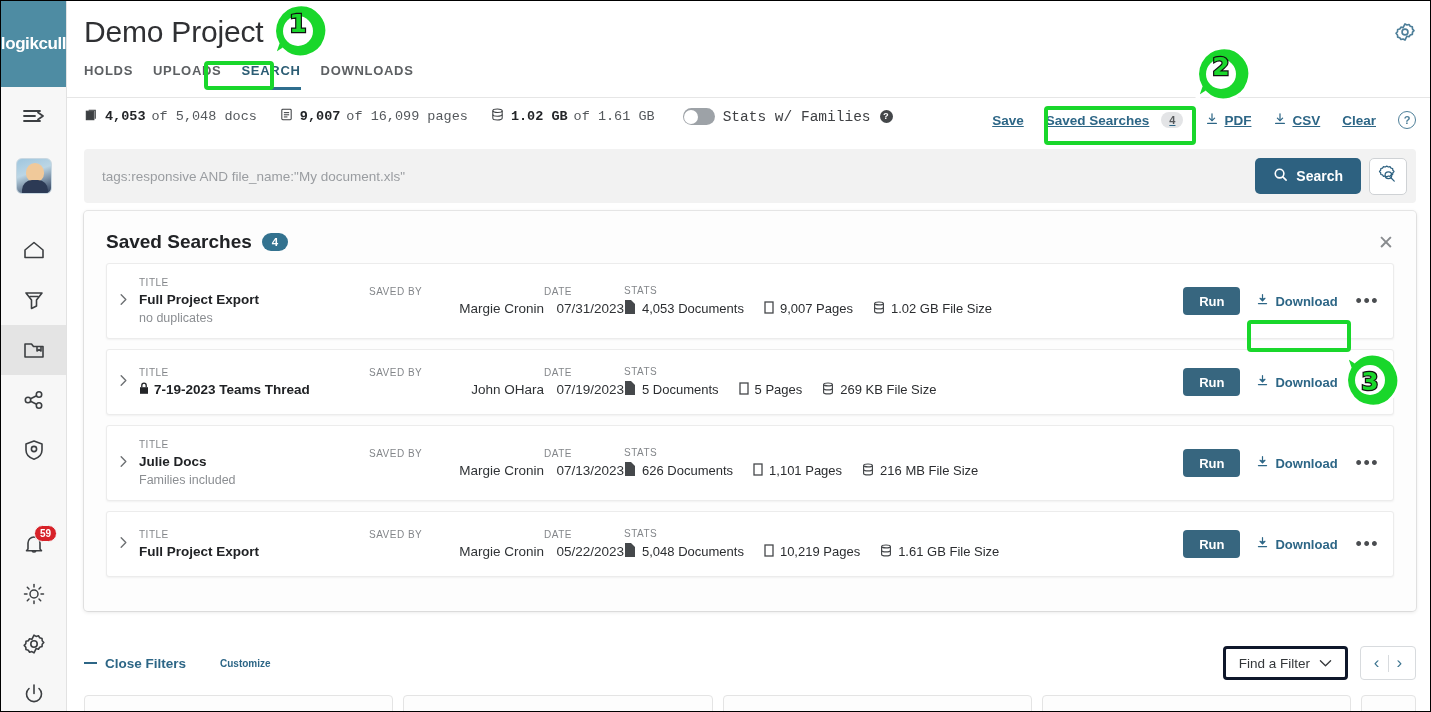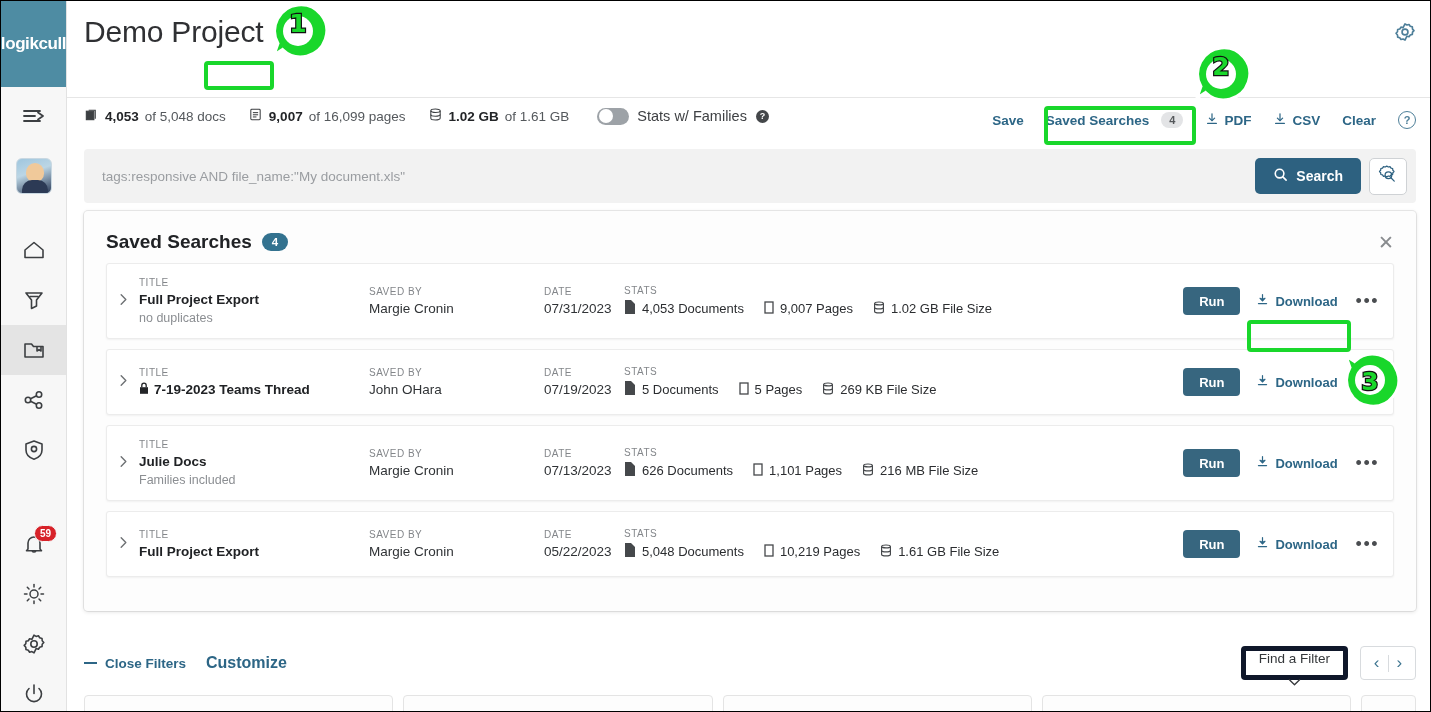--- a/index.html
+++ b/index.html
@@ -81,21 +81,21 @@
 
   .hr-top {
     position:absolute; left: 0; right: 0; top: 96px; height:1px; background:#e6e6e6;
   }
 
   
   .stats-strip {
     position:absolute; left: 17px; top: 106px; display:flex; align-items:center; gap: 22px;
     font-size: 13.5px; color:#4b4d50;
   }
-  .stat { display:flex; align-items:center; gap:6px; white-space:nowrap; }
+  .stat { display:flex; align-items:center; gap:6px; white-space:nowrap;font-family:Liberation Mono, monospace; }
   .stat b { color:#232528; font-weight:700; }
   .stat .lt { color:#54585c; }
   .toggle {
     width: 32px; height: 17px; border-radius: 9px; background:#9da2a7;
     position:relative; margin-left: 6px;
   }
   .toggle::after {
     content:""; position:absolute; left:1.5px; top:1.5px; width:14px; height:14px;
     border-radius:50%; background:#fff;
   }
@@ -104,21 +104,21 @@
     width:13px;height:13px;border-radius:50%;background:#44474a;color:#fff;
     font-size:9px;display:inline-flex;align-items:center;justify-content:center;
     font-weight:700; margin-left:3px;
   }
 
   
   .actions {
     position:absolute; right: 14px; top: 110px; display:flex; align-items:center; gap: 22px;
     font-size: 13.5px; font-weight: 700; color:#2d6686;
   }
-  .act { display:flex; align-items:center; gap:5px; cursor:pointer; white-space:nowrap; }
+  .act { display:flex; align-items:center; gap:5px; cursor:pointer; white-space:nowrap;text-decoration:underline; }
   .pill-count {
     background:#e3e4e6; color:#55585b; font-size:11px; font-weight:700;
     border-radius:10px; padding:2px 8px; margin-left:7px;
   }
   .help-circ {
     width:18px;height:18px;border-radius:50%;border:1.5px solid #4e7f99;color:#4e7f99;
     font-size:11px;display:flex;align-items:center;justify-content:center;font-weight:700;
   }
 
   
@@ -178,21 +178,21 @@
   .col { display:flex; flex-direction:column; justify-content:center; }
   .col-label {
     font-size: 10px; letter-spacing:0.5px; color:#83868a; font-weight:400;
     margin-bottom: 4px;
   }
   .col-title { width: 230px; }
   .col-saved { width: 175px; }
   .col-date  { width: 80px; }
   .col-stats { flex:1; }
   .val-strong { font-size:13.5px; font-weight:700; color:#202225; display:flex; align-items:center; gap:5px;}
-  .val { font-size:13.5px; font-weight:400; color:#303336; }
+  .val { font-size:13.5px; font-weight:400; color:#303336;text-align:right; }
   .val-sub { font-size:12.5px; color:#8b8e92; margin-top:4px; }
   .stats-inline { display:flex; align-items:center; gap:6px; font-size:13px; color:#2b2d30;}
   .stats-inline .sep { width:8px; }
   .btn-run {
     background:#37667f; color:#fff; font-size:13px; font-weight:700;
     border-radius:4px; height:28px; padding:0 16px; display:flex;
     align-items:center; cursor:pointer; margin-left:10px;
   }
   .btn-dl {
     color:#2d6686; font-size:13px; font-weight:700; display:flex;
@@ -203,25 +203,25 @@
   
   .filters-bar {
     position:absolute; left: 17px; right: 14px; top: 625px; height: 74px;
     display:flex; align-items:center;
   }
   .close-filters {
     display:flex; align-items:center; gap:8px; color:#2d6686;
     font-size:13.5px; font-weight:700; cursor:pointer;
   }
   .dash { width:13px;height:2px;background:#2d6686; display:inline-block;}
-  .customize { color:#2d6686; font-size:16px; font-weight:700; margin-left:20px; cursor:pointer; }
+  .customize { color:#2d6686; font-size:10px; font-weight:700; margin-left:34px; cursor:pointer; }
   .find-filter {
-    margin-left:auto; border:5px solid #0f172a; border-radius:4px; background:#fff;
+    margin-left:auto; border:3px solid #0f172a; border-radius:4px; background:#fff;
     height:34px; padding:0 13px; display:flex; align-items:center; gap:9px;
-    font-size:13.5px; color:#34373a; cursor:pointer;flex-direction:column;
+    font-size:13.5px; color:#34373a; cursor:pointer;
   }
   .pager {
     margin-left:12px; border:1px solid #d8dbde; border-radius:4px; background:#fff;
     height:34px; width:56px; display:flex; align-items:center; justify-content:center;
     gap:8px; color:#3f7691;
   }
   .pager .div { width:1px; height:17px; background:#d8dbde; }
 
   .filter-cards {
     position:absolute; left: 17px; right: 14px; top: 694px; height: 20px;
@@ -374,20 +374,26 @@
 
     <div class="gear-top">
       <span>
         <svg width="22" height="22" viewBox="0 0 24 24" fill="none" stroke="#4e7f99" stroke-width="1.8" stroke-linejoin="round">
           <path d="M12 3.2 l2.1 1.2 2.3-.6 1.3 2 2.3.6 .2 2.4 1.6 1.7-1.6 1.7-.2 2.4-2.3.6-1.3 2-2.3-.6L12 20.8l-2.1-1.2-2.3.6-1.3-2-2.3-.6-.2-2.4L2.2 13.4l1.6-1.7.2-2.4 2.3-.6 1.3-2 2.3.6z"></path>
           <circle cx="12" cy="12" r="3.2"></circle>
         </svg>
       </span>
     </div>
 
+    <div class="tabs">
+      <div class="tab">HOLDS</div>
+      <div class="tab">UPLOADS</div>
+      <div class="tab active">SEARCH</div>
+      <div class="tab">DOWNLOADS</div>
+    </div>
     <div class="hr-top"></div>
 
     <div class="stats-strip">
       <div class="stat">
         <span>
           <svg width="15" height="15" viewBox="0 0 16 16" fill="none" stroke="#3c3f42" stroke-width="1.2">
             <rect x="2.5" y="4.5" width="8" height="9" fill="#3c3f42"></rect>
             <path d="M5 3.5 h7 v9"></path>
           </svg>
         </span>

